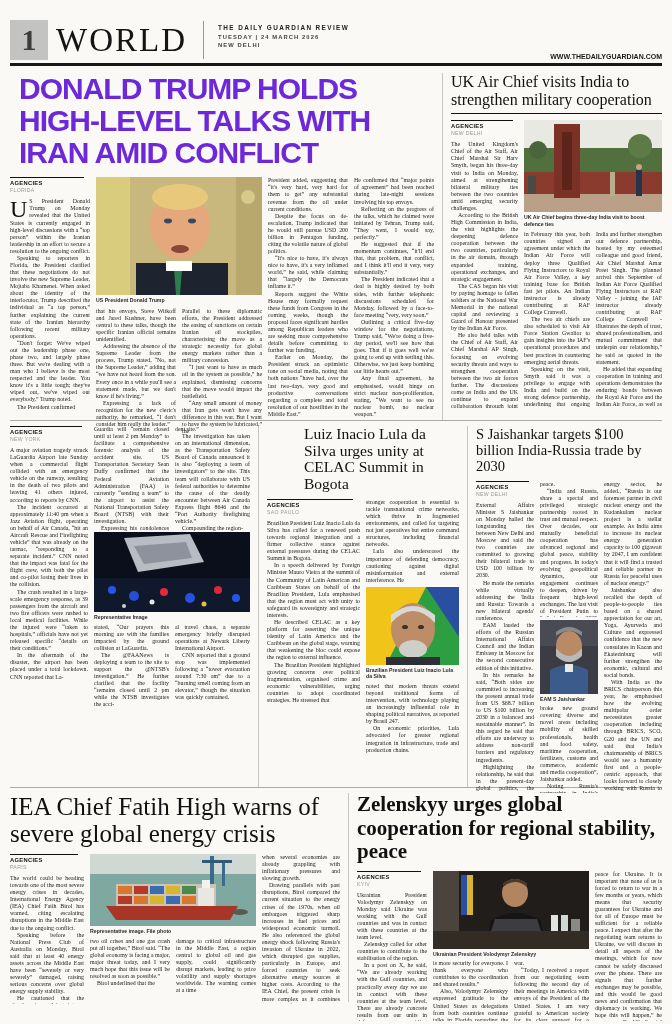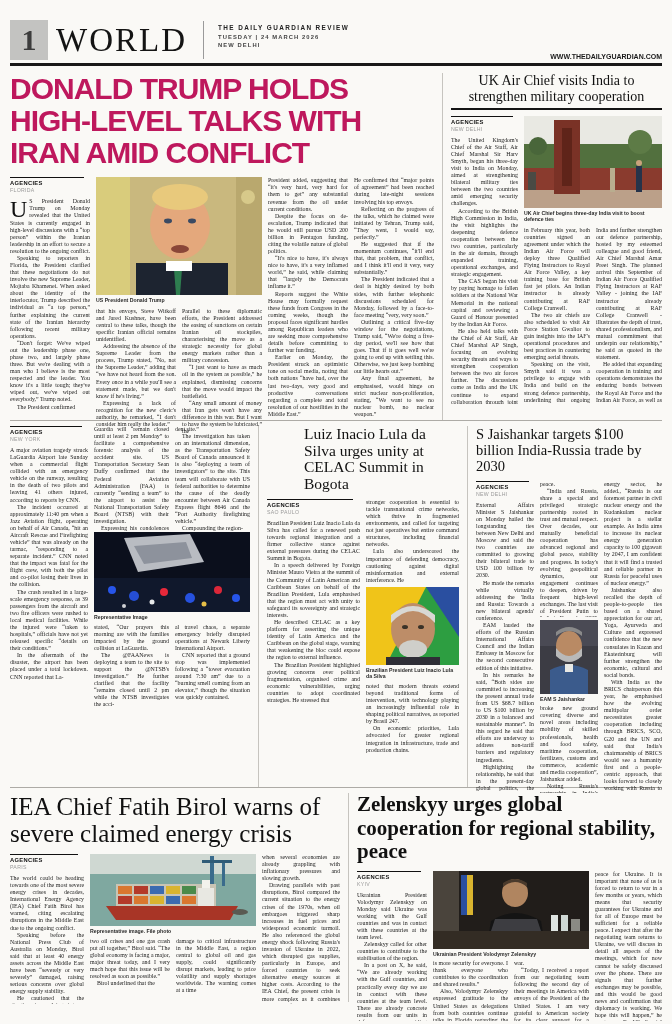--- a/index.html
+++ b/index.html
@@ -35,24 +35,24 @@
   .paras p { font-size:5.9px; line-height:1.2; text-align:justify; text-indent:7px; color:#1c1c1c; }
   .paras p:first-child { text-indent:0; }
   .byline { border-top:1.6px solid #111; padding-top:2px; margin-bottom:5px; width:92%; }
   .by-agency { font:700 5.8px "Liberation Sans", sans-serif; color:#111; letter-spacing:.3px; }
   .by-loc { font:400 5.2px "Liberation Sans", sans-serif; color:#9a9a9a; margin-top:1px; letter-spacing:.3px; }
   .dropcap { float:left; font:400 24px/20px "Liberation Serif", serif; padding:1px 2px 0 0; color:#111; }
   figure { margin:0; }
   figure svg { display:block; width:100%; }
   figcaption { font:700 5.2px/1.25 "Liberation Sans", sans-serif; color:#2a2a2a; margin-top:2px; }
   
-  .hl-main { font:700 30px/1.07 "Liberation Sans", sans-serif; letter-spacing:-1px; color:#be185d;
-    margin-bottom:8px; }
+  .hl-main { font:700 30px/1.07 "Liberation Sans", sans-serif; letter-spacing:-1px; color:#6d28d9;
+    margin-bottom:8px;margin-left:9px; }
   .hl-serif { font-family:"Liberation Serif", serif; font-weight:400; color:#111; }
-  .hl-uk { font-size:14px; line-height:1.12; margin-bottom:4px;text-align:center; }
+  .hl-uk { font-size:16px; line-height:1.12; margin-bottom:4px; }
   .uk-rule { height:1.4px; background:#141414; margin-bottom:6px; }
   .hl-lg { font-size:16.5px; line-height:1.1; margin-bottom:6px; }
   .hl-lula { font-size:15.5px; line-height:1.08; margin-bottom:6px;margin-left:37px; }
   .hl-jai { font-size:14.5px; line-height:1.12; margin-bottom:6px; }
   .hl-iea { font-size:25px; line-height:1.08; margin-bottom:7px; }
   .hl-zel { font-size:21px; line-height:1.12; margin-bottom:7px;font-weight:bold; }
   
   .art-trump { width:424px; } .art-uk { width:211px; }
   .art-lg { width:240px; } .art-lula { width:192px; } .art-jai { width:186px; }
   .art-iea { width:330px; } .art-zel { width:305px; }
@@ -375,21 +375,21 @@
           </div>
       </div>
     </article>
   </section>
 
   <div class="hdiv"></div>
 
   <section class="band band3">
 
     <article class="art-iea">
-      <h2 class="hl-serif hl-iea">IEA Chief Fatih Birol warns of severe claimed energy crisis</h2>
+      <h2 class="hl-serif hl-iea">IEA Chief Fatih High warns of severe global energy crisis</h2>
       <div class="row s3-body">
         <div class="col iea-col1">
           <div class="byline">
             <div class="by-agency">AGENCIES</div>
             <div class="by-loc">PARIS</div>
           </div>
           <div class="paras">
               <p>The world could be heading towards one of the most severe energy crises in decades, International Energy Agency (IEA) Chief Fatih Birol has warned, citing escalating disruptions in the Middle East due to the ongoing conflict.</p>
               <p>Speaking before the National Press Club of Australia on Monday, Birol said that at least 40 energy assets across the Middle East have been “severely or very severely” damaged, raising serious concerns over global energy supply stability.</p>
               <p>He cautioned that the situation is evolving into a crisis of unprecedented scale, combining multiple shocks to the global energy system. “The crisis, as things stand, is now</p>

